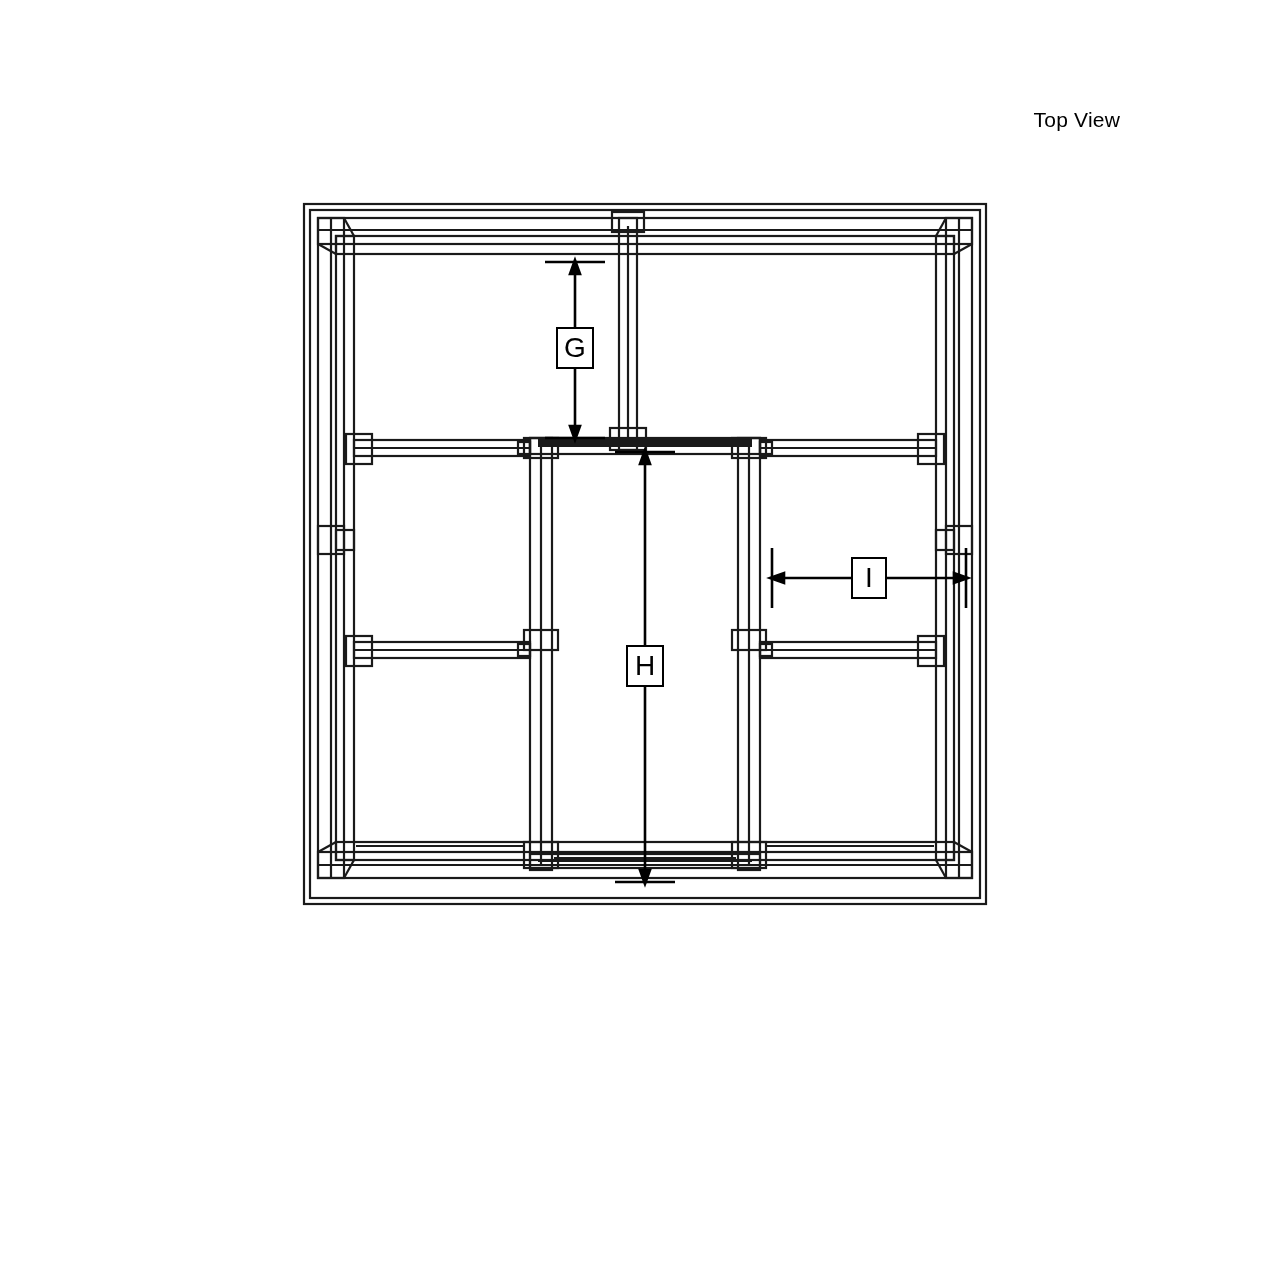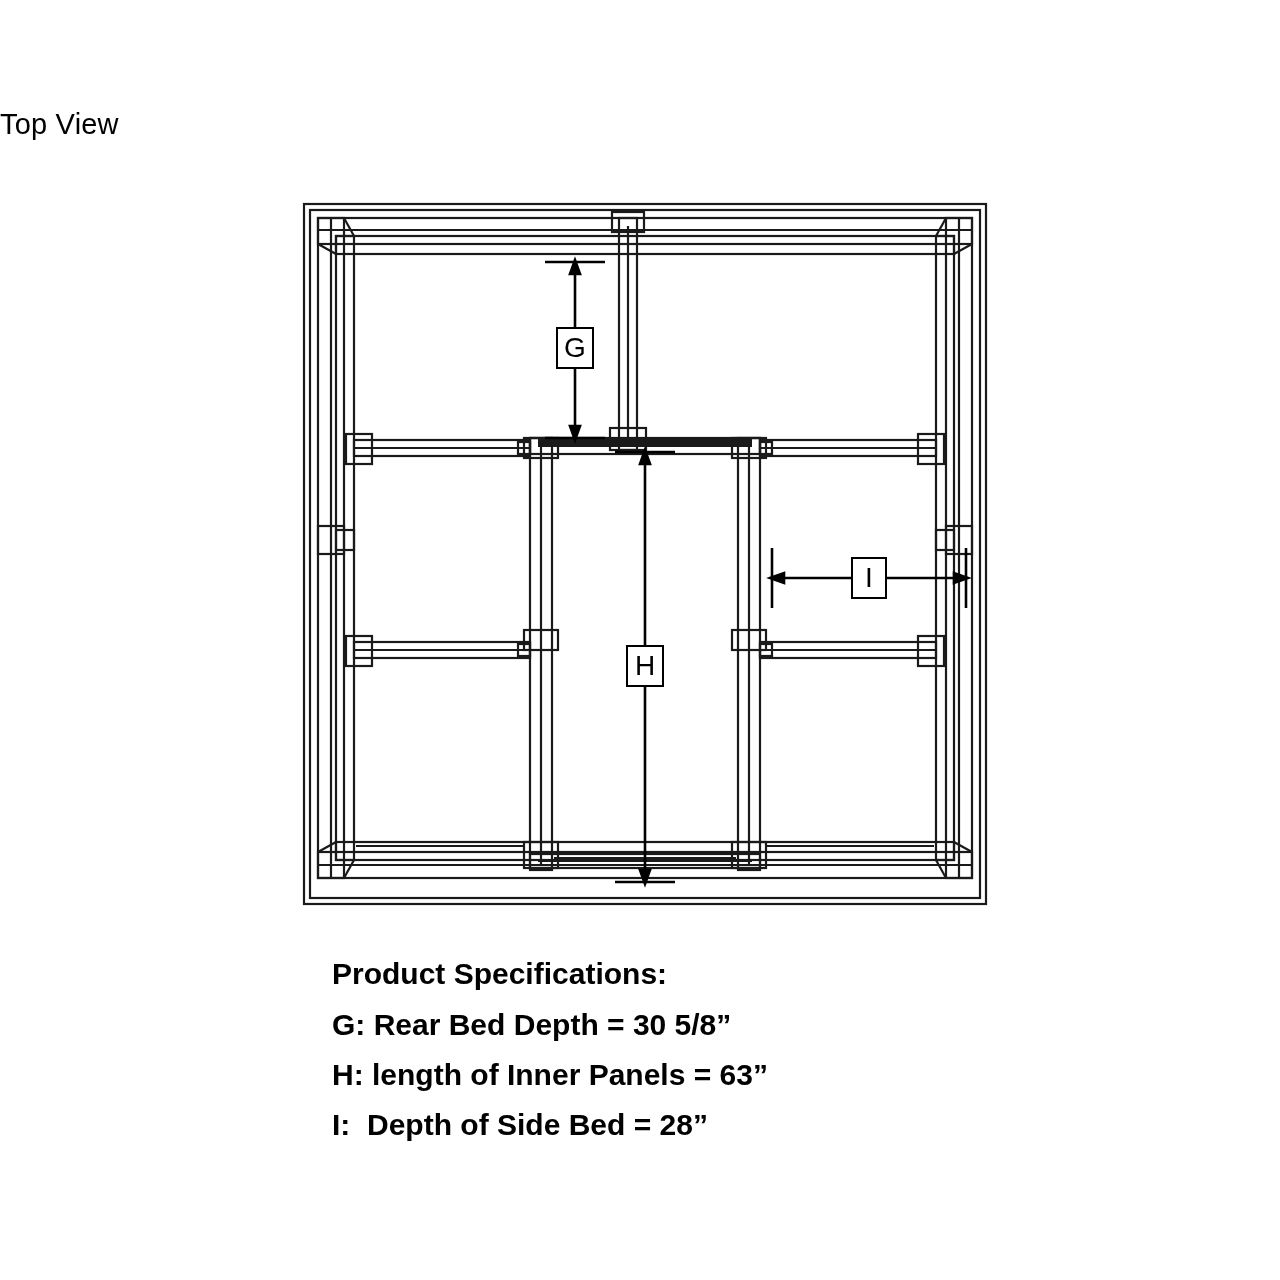--- a/index.html
+++ b/index.html
@@ -17,22 +17,22 @@
   }
   #page {
     position: absolute;
     inset: 0;
   }
   .title {
     position: absolute;
     top: 108px;
     left: 0;
     width: 1120px;
-    text-align: left;
-    font-size: 29px;
+    text-align: right;
+    font-size: 21px;
     font-weight: 400;
     letter-spacing: 0.2px;
   }
   .diagram {
     position: absolute;
     left: 290px;
     top: 190px;
     width: 710px;
     height: 730px;
   }
@@ -188,20 +188,14 @@
         <polygon points="480,388 494,383 494,393"></polygon>
         <polygon points="678,388 664,383 664,393"></polygon>
       </g>
       <g>
         <rect x="562" y="368" width="34" height="40" fill="#ffffff" stroke="#000000" stroke-width="2"></rect>
         <text x="579" y="397" font-family="Liberation Sans, sans-serif" font-size="28" fill="#000000" text-anchor="middle">I</text>
       </g>
     </svg>
   </div>
 
-  <div class="specs">
-    <div class="heading">Product Specifications:</div>
-    <div class="line">G: Rear Bed Depth = 30 5/8”</div>
-    <div class="line">H: length of Inner Panels = 63”</div>
-    <div class="line">I:  Depth of Side Bed = 28”</div>
-  </div>
 
 </div>
 
 </body></html>

